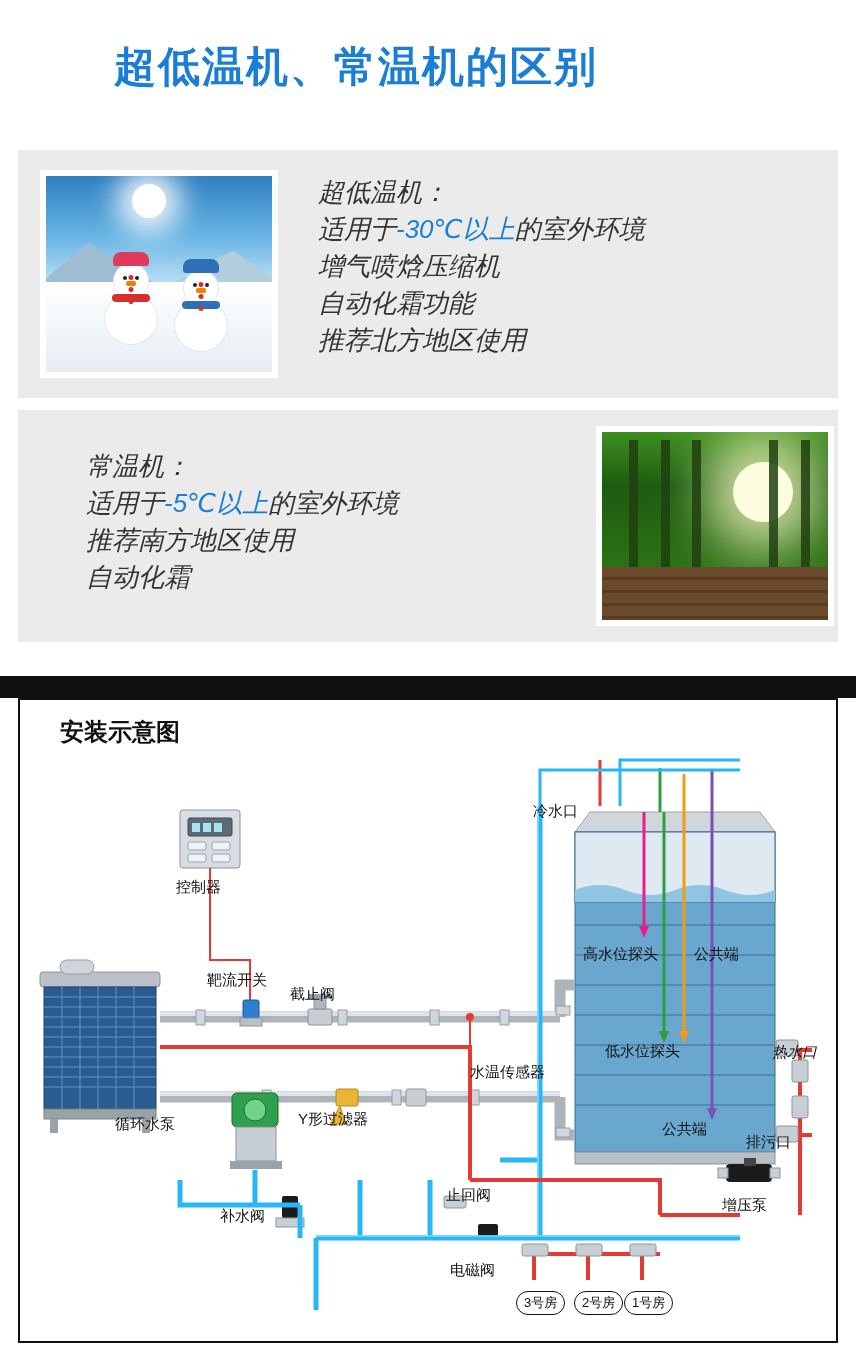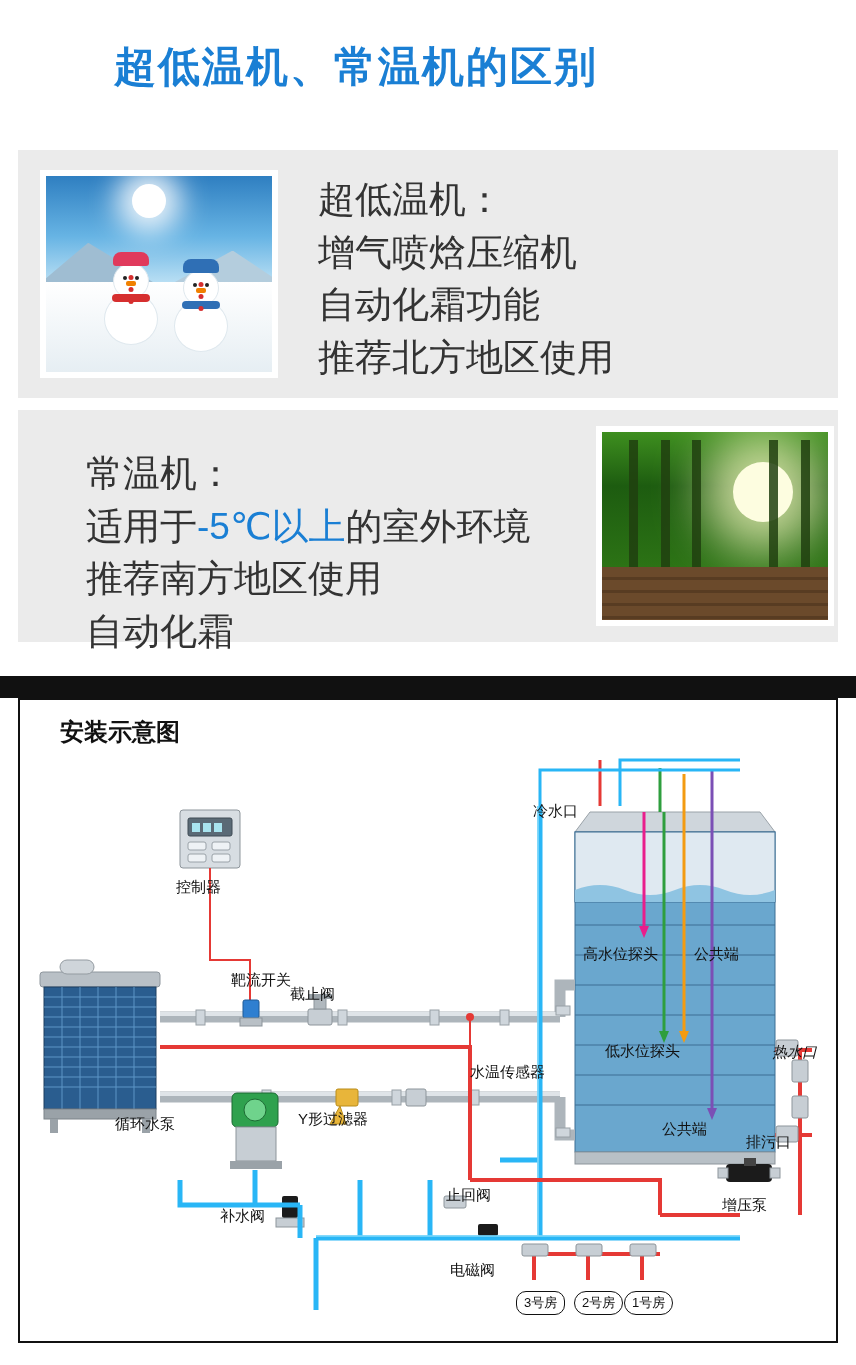--- a/index.html
+++ b/index.html
@@ -38,24 +38,25 @@
     background:#cfd8dc;
     box-sizing:border-box;
     border:6px solid #ffffff;
     overflow:hidden;
   }
   #photo-snow{left:22px;top:20px;width:238px;height:208px;}
   #photo-forest{left:578px;top:16px;width:238px;height:200px;}
 
   .txtblock{
     position:absolute;
-    font-size:37px;
+    font-size:26px;
     color:#333333;
     line-height:1.42;
     white-space:nowrap;
+    font-style:italic;
   }
   #txt-cold{left:300px;top:24px;}
   #txt-normal{left:68px;top:38px;}
   .hl{color:#1a7fd4;}
 
   
   .sky{position:absolute;left:0;top:0;width:100%;height:56%;
        background:linear-gradient(180deg,#2f7fc1 0%,#67b4e4 55%,#bfe2f5 100%);}
   .sun{position:absolute;left:38%;top:4%;width:34px;height:34px;border-radius:50%;
        background:#ffffff;box-shadow:0 0 28px 16px rgba(255,255,255,.85);}
@@ -144,20 +145,23 @@
       </div>
       <div class="sm-body">
         <div class="sm-btn" style="top:12px;"></div>
         <div class="sm-btn" style="top:24px;"></div>
         <div class="sm-btn" style="top:36px;"></div>
       </div>
     </div>
   </div>
   <div class="txtblock" id="txt-cold">
     <div>超低温机：</div>
+    <div>
+      <span>适用于</span><span class="hl">-30℃以上</span><span>的室外环境</span>
+    </div>
     <div>增气喷焓压缩机</div>
     <div>自动化霜功能</div>
     <div>推荐北方地区使用</div>
   </div>
 </div>
 
 <div class="panel" id="panel-normal">
   <div class="txtblock" id="txt-normal">
     <div>常温机：</div>
     <div>
@@ -368,32 +372,32 @@
 
   <g fill="#c7ced4" stroke="#8d959b">
     <rect x="522" y="1244" width="26" height="12" rx="2"></rect>
     <rect x="576" y="1244" width="26" height="12" rx="2"></rect>
     <rect x="630" y="1244" width="26" height="12" rx="2"></rect>
   </g>
 </svg>
 
 <div id="diagram-labels">
     <div class="dlabel" style="left: 176px; top: 878px;">控制器</div>
-    <div class="dlabel" style="left: 207px; top: 971px; margin-left: 24px;">靶流开关</div>
+    <div class="dlabel" style="left: 207px; top: 971px;">靶流开关</div>
     <div class="dlabel" style="left: 290px; top: 985px;">截止阀</div>
     <div class="dlabel" style="left: 115px; top: 1115px;">循环水泵</div>
     <div class="dlabel" style="left: 298px; top: 1110px;">Y形过滤器</div>
     <div class="dlabel" style="left: 220px; top: 1207px;">补水阀</div>
     <div class="dlabel" style="left: 446px; top: 1186px;">止回阀</div>
     <div class="dlabel" style="left: 450px; top: 1261px;">电磁阀</div>
     <div class="dlabel" style="left: 470px; top: 1063px; font-family: Liberation Serif, serif;">水温传感器</div>
     <div class="dlabel" style="left: 533px; top: 802px;">冷水口</div>
     <div class="dlabel" style="left: 583px; top: 945px;">高水位探头</div>
     <div class="dlabel" style="left: 694px; top: 945px;">公共端</div>
     <div class="dlabel" style="left: 605px; top: 1042px;">低水位探头</div>
     <div class="dlabel" style="left: 662px; top: 1120px;">公共端</div>
     <div class="dlabel" style="left: 772px; top: 1043px; font-style: italic;">热水口</div>
     <div class="dlabel" style="left: 746px; top: 1133px;">排污口</div>
     <div class="dlabel" style="left: 722px; top: 1196px;">增压泵</div>
-    <div class="dlabel boxed" style="left: 516px; top: 1291px; border-radius: 10px;">3号房</div>
+    <div class="dlabel boxed" style="left: 516px; top: 1291px;">3号房</div>
     <div class="dlabel boxed" style="left: 574px; top: 1291px; text-align: center;">2号房</div>
     <div class="dlabel boxed" style="left: 624px; top: 1291px;">1号房</div>
   </div>
 
 </body></html>

